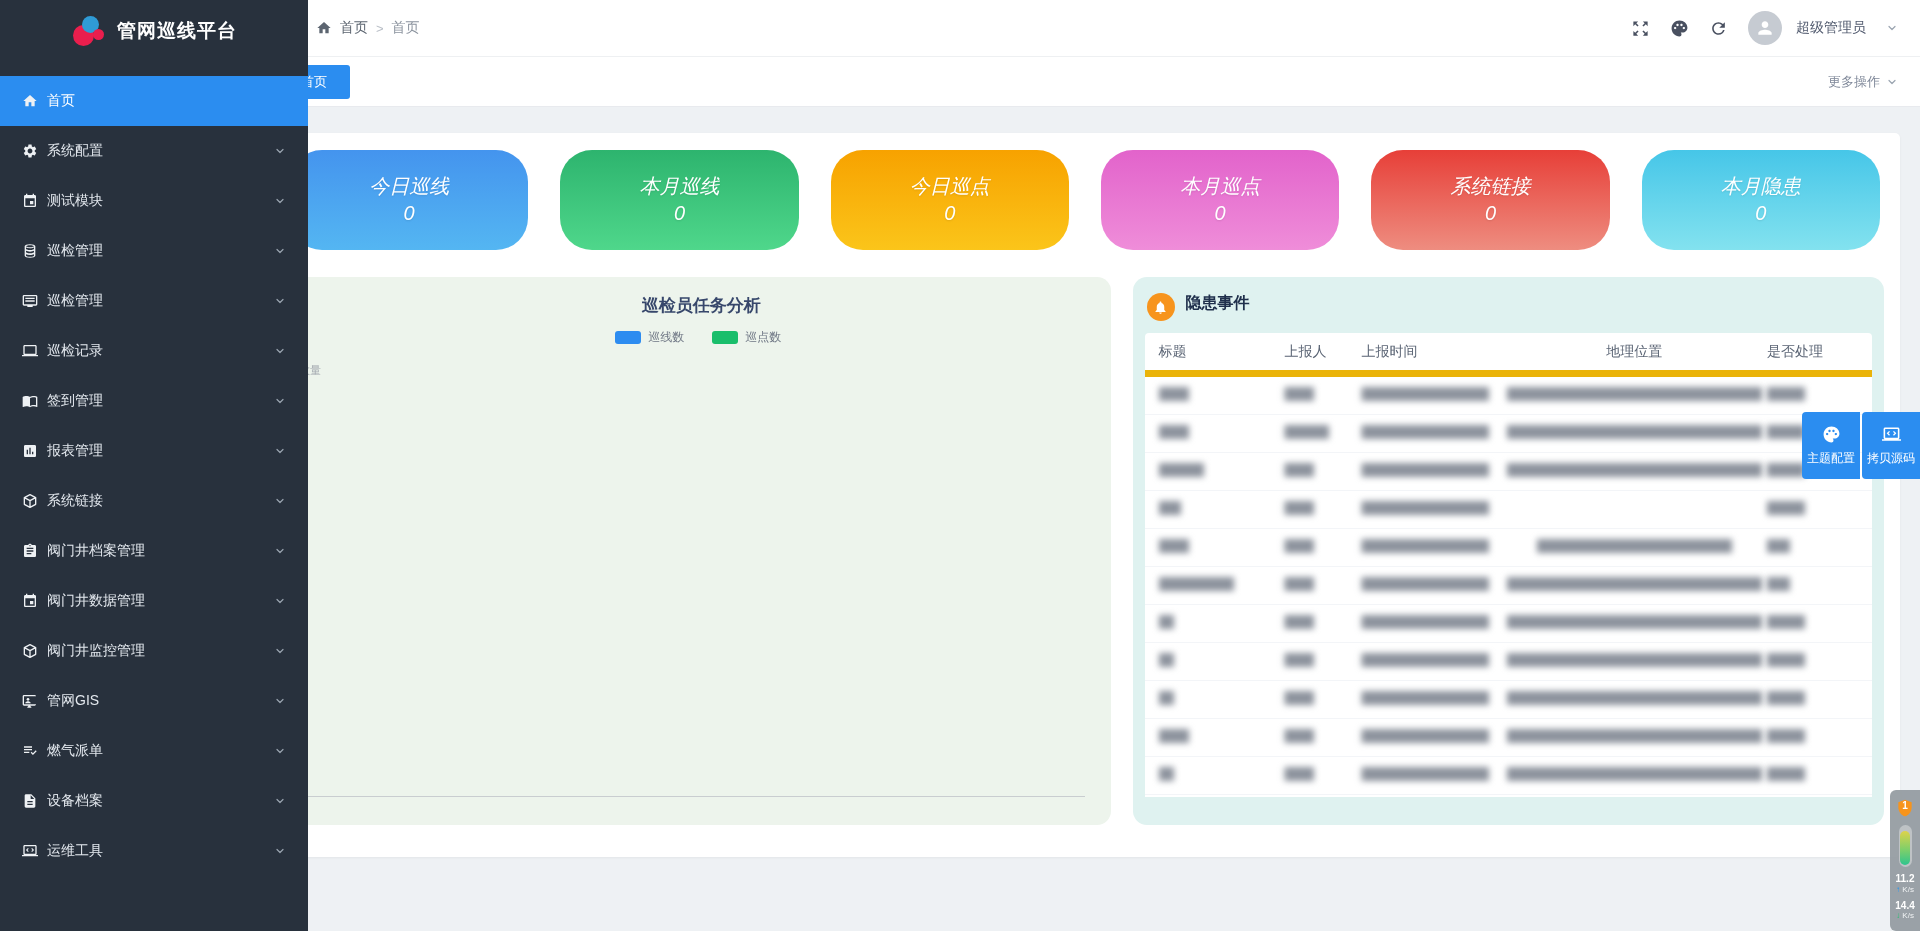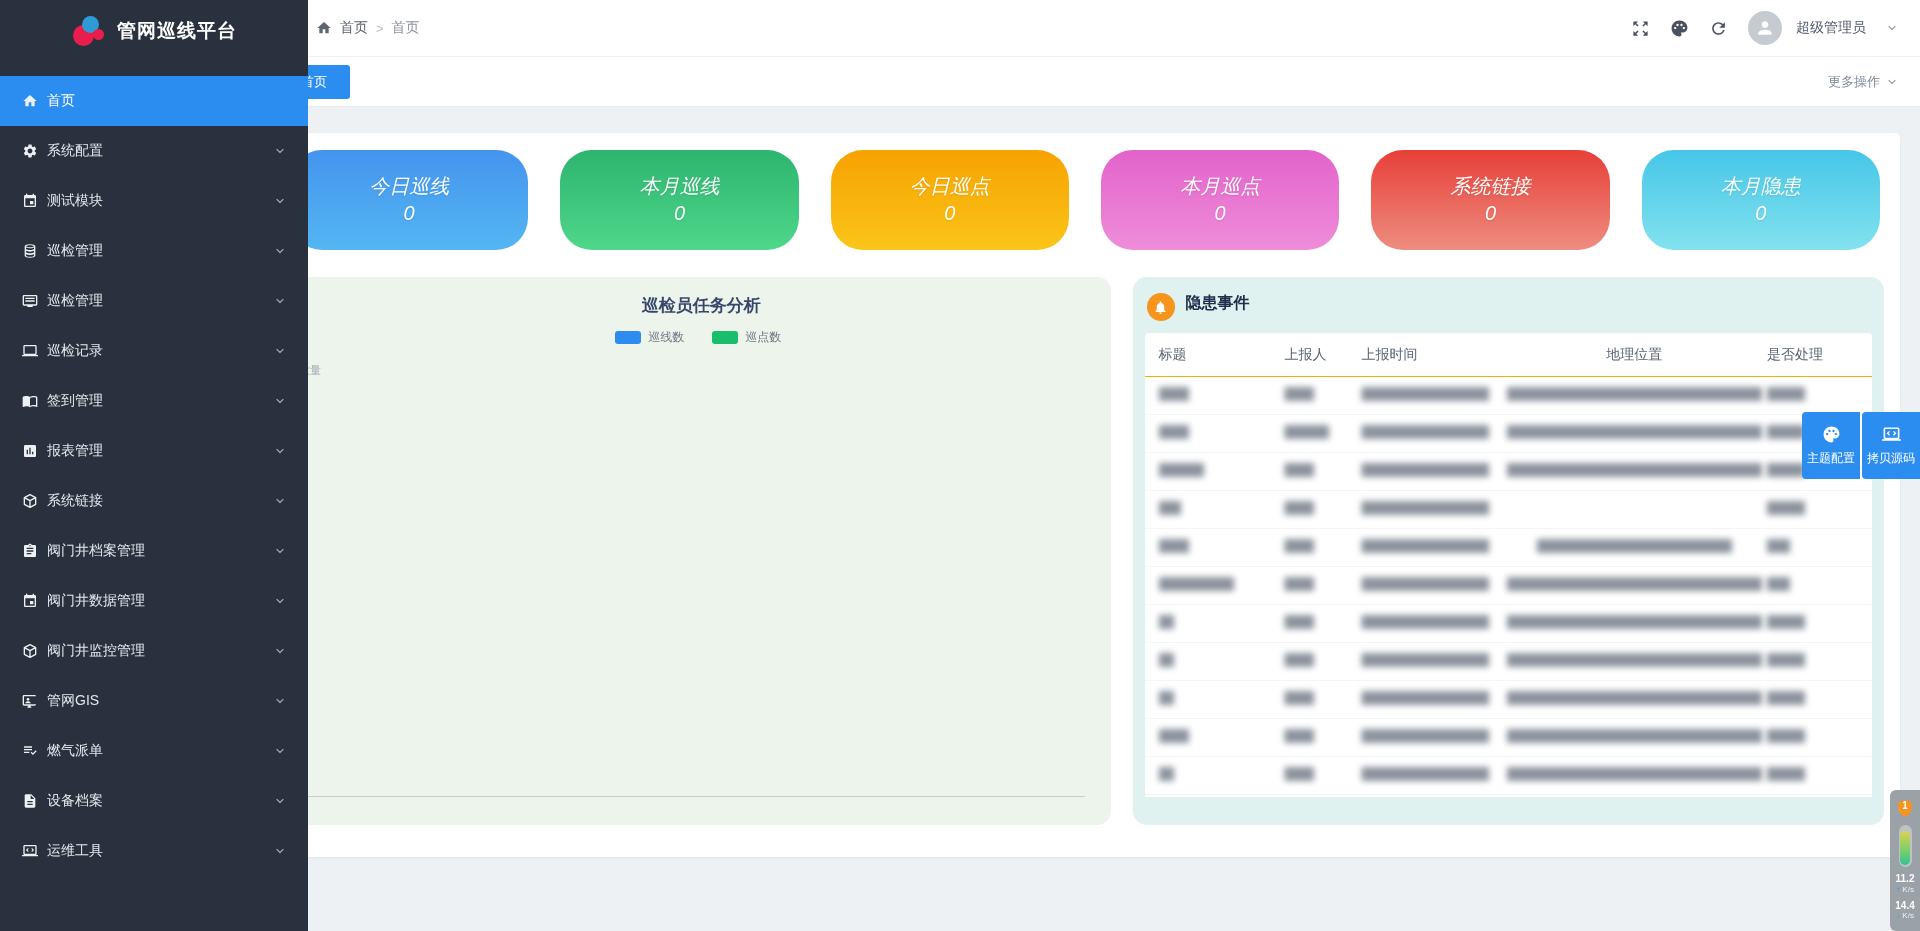--- a/index.html
+++ b/index.html
@@ -71,21 +71,21 @@
     border-left:1px solid #c9cdd0; border-bottom:1px solid #c9cdd0; }
 
   .table-panel { flex:1; background:#dff2f0; border-radius:14px; padding:14px 12px 0 12px; overflow:hidden; }
   .tp-header { display:flex; align-items:flex-start; gap:11px; padding:2px 2px 12px 2px; }
   .tp-icon { width:28px; height:28px; border-radius:50%; background:#f7941d;
     display:flex; align-items:center; justify-content:center; flex:0 0 28px; }
   .tp-icon .ic { width:15px; height:15px; color:#fff; }
   .tp-title { font-size:16px; font-weight:600; color:#20304c; }
   .tbl { background:#fff; border-radius:4px 4px 0 0; height:464px; overflow:hidden; }
   .tbl-head { display:flex; height:44px; align-items:center; padding:0 14px;
-    border-bottom:1px solid #eab308; }
+    border-bottom:7px solid #eab308; }
   .th { font-size:14px; color:#5a6474; }
   .tbl-row { display:flex; height:38px; align-items:center; padding:0 14px;
     border-bottom:1px solid #f3f5f8; }
   .c0{width:18%;} .c1{width:11%;} .c2{width:20%;} .c3{width:38%;text-align:center;} .c4{width:13%;}
   .blob { font-size:12px; color:#8d939d; letter-spacing:-1px; filter:blur(3px);
     white-space:nowrap; overflow:hidden; display:inline-block; max-width:96%; }
 
   
   .float-stack { position:fixed; right:0; top:412px; z-index:20; display:flex;
     gap:2px; }

